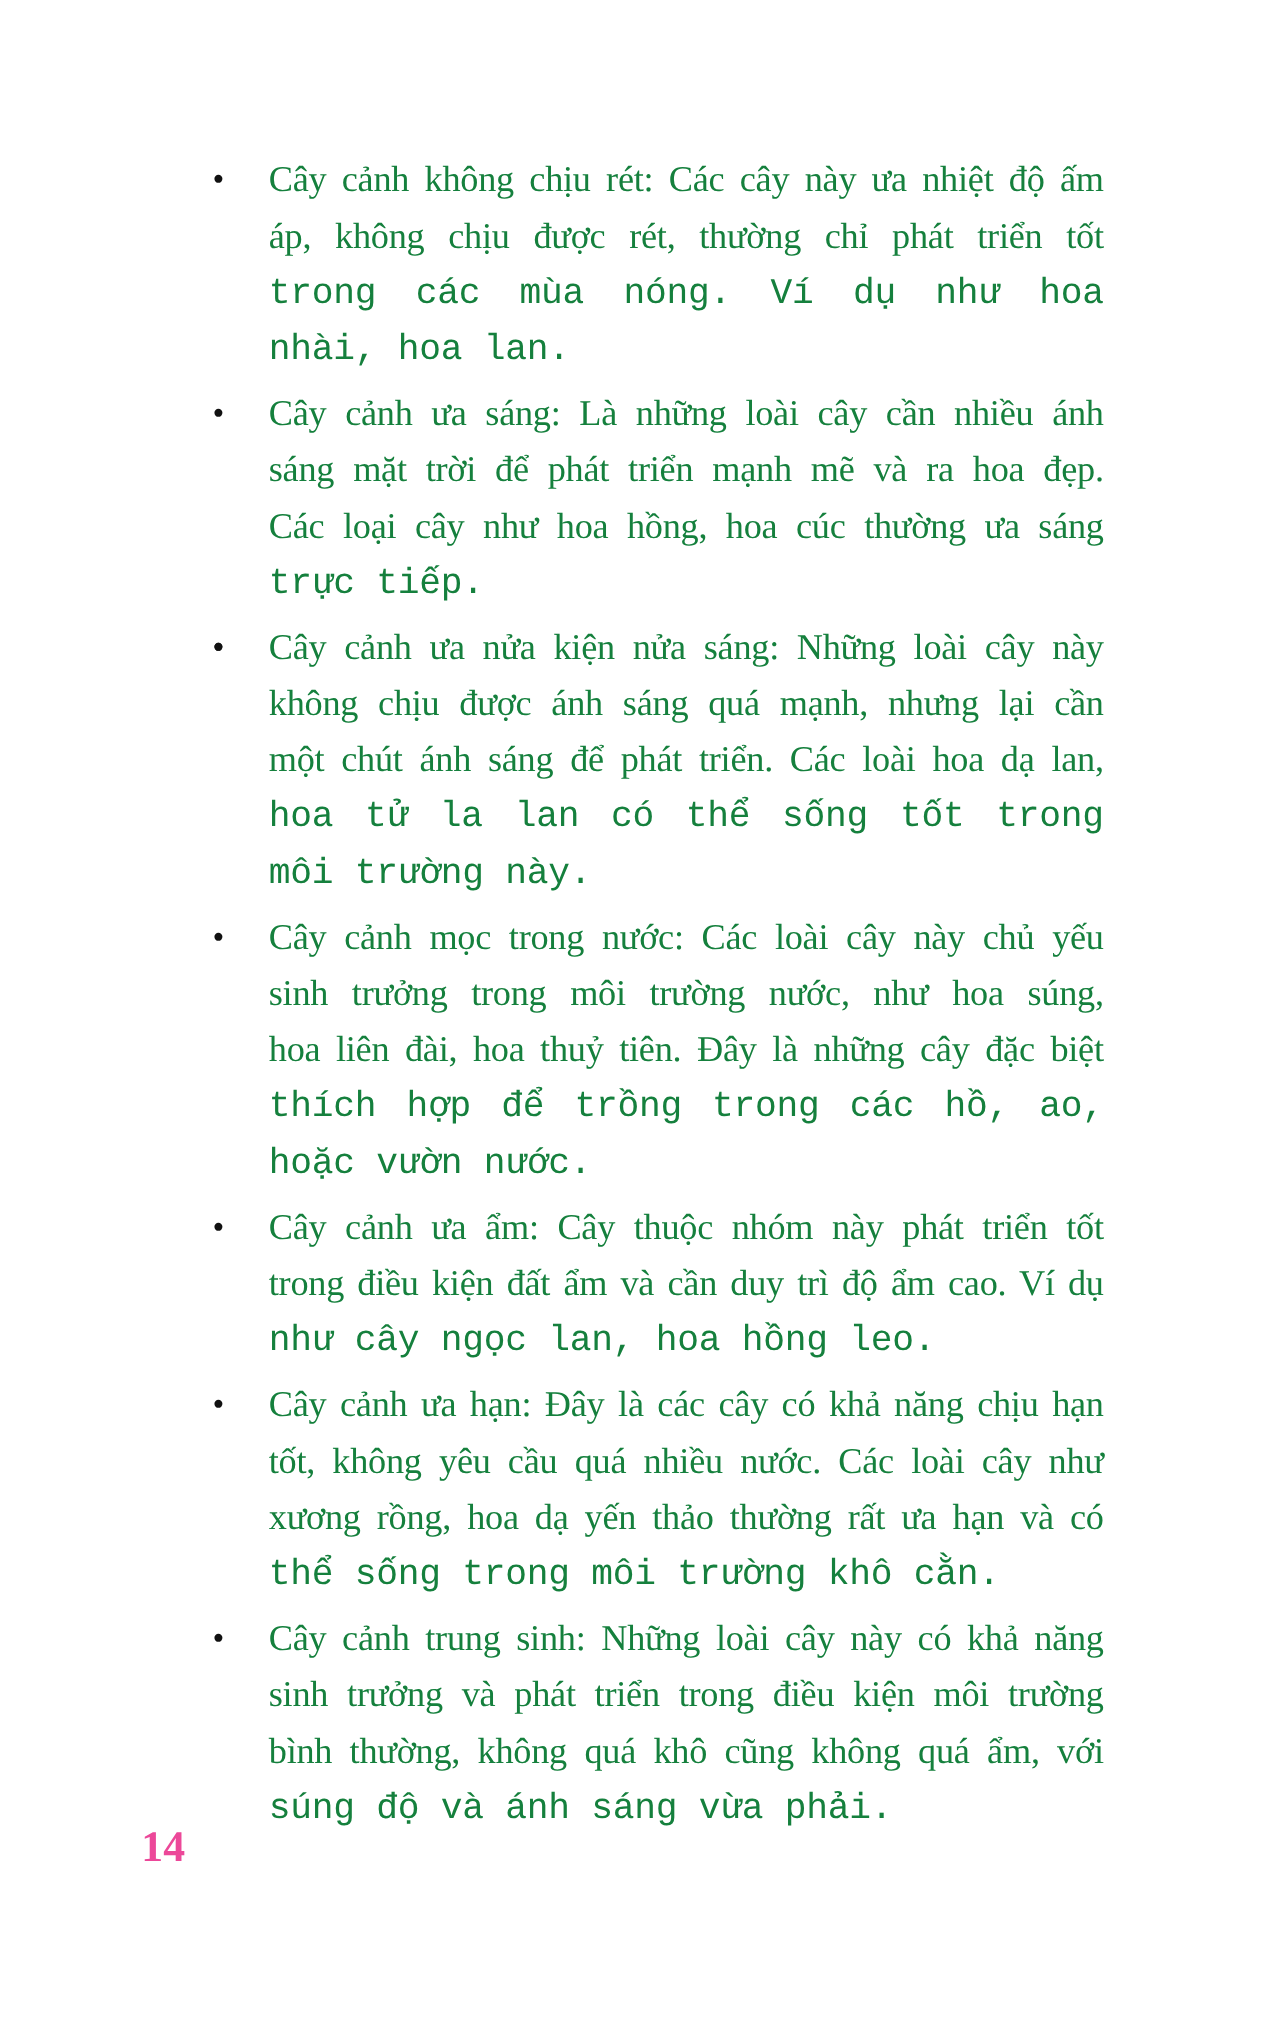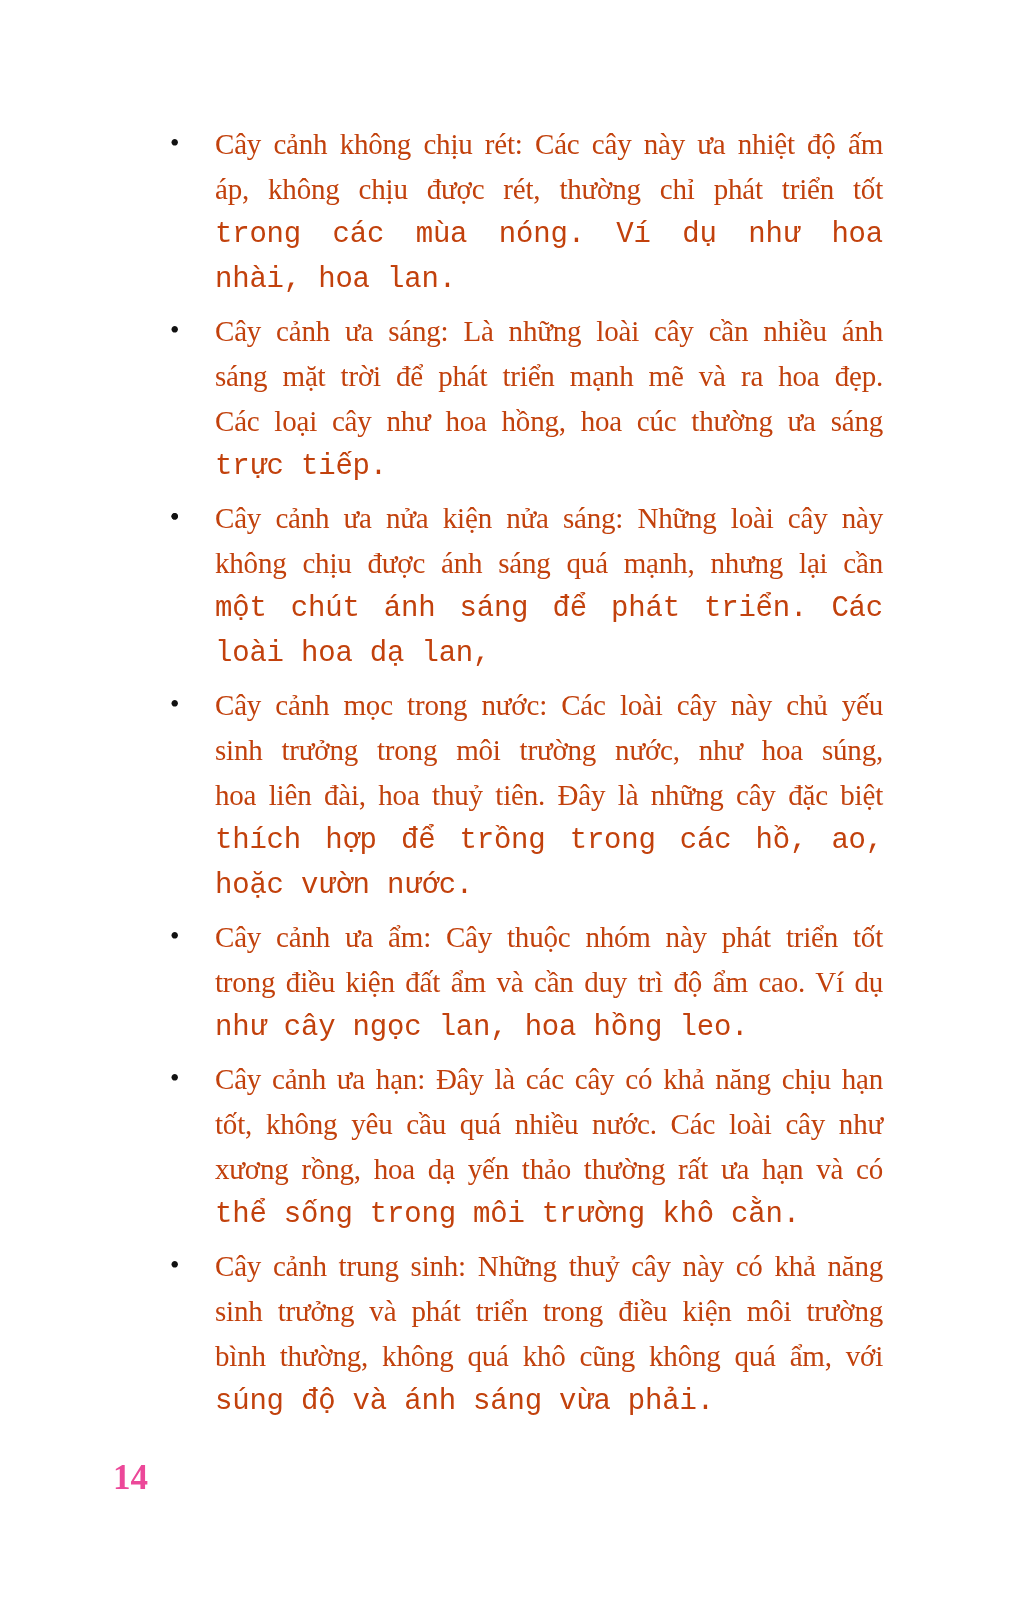--- a/index.html
+++ b/index.html
@@ -38,21 +38,21 @@
     line-height: 45px;
     color: #111;
   }
   .line {
     font-size: 29px;
     line-height: 45px;
     letter-spacing: -0.2px;
     text-align: justify;
     text-align-last: justify;
     white-space: normal;
-    color: #c2410c;
+    color: #15803d;
   }
   .line:last-child {
     text-align-last: left;
     font-family: Liberation Mono, monospace;
   }
   .page-number {
     position: absolute;
     left: 113px;
     top: 1458px;
     font-size: 35px;
@@ -85,20 +85,21 @@
       </li>
       <li>
         <span class="marker">•</span>
       </li>
       <li>
         <span class="marker">•</span>
         <div class="li-body">
           <div class="line">Cây cảnh ưa nửa kiện nửa sáng: Những loài cây này</div>
           <div class="line">không chịu được ánh sáng quá mạnh, nhưng lại cần</div>
           <div class="line">một chút ánh sáng để phát triển. Các loài hoa dạ lan,</div>
+          <div class="line">hoa tử la lan có thể sống tốt trong môi trường này.</div>
         </div>
       </li>
       <li>
         <span class="marker">•</span>
         <div class="li-body">
           <div class="line">Cây cảnh mọc trong nước: Các loài cây này chủ yếu</div>
           <div class="line">sinh trưởng trong môi trường nước, như hoa súng,</div>
           <div class="line">hoa liên đài, hoa thuỷ tiên. Đây là những cây đặc biệt</div>
           <div class="line">thích hợp để trồng trong các hồ, ao, hoặc vườn nước.</div>
         </div>
@@ -116,21 +117,21 @@
         <div class="li-body">
           <div class="line">Cây cảnh ưa hạn: Đây là các cây có khả năng chịu hạn</div>
           <div class="line">tốt, không yêu cầu quá nhiều nước. Các loài cây như</div>
           <div class="line">xương rồng, hoa dạ yến thảo thường rất ưa hạn và có</div>
           <div class="line">thể sống trong môi trường khô cằn.</div>
         </div>
       </li>
       <li>
         <span class="marker">•</span>
         <div class="li-body">
-          <div class="line">Cây cảnh trung sinh: Những thuỷ cây này có khả năng</div>
+          <div class="line">Cây cảnh trung sinh: Những loài cây này có khả năng</div>
           <div class="line">sinh trưởng và phát triển trong điều kiện môi trường</div>
           <div class="line">bình thường, không quá khô cũng không quá ẩm, với</div>
           <div class="line">súng độ và ánh sáng vừa phải.</div>
         </div>
       </li>
     </ul>
   <div class="page-number">14</div>
 </div>
 
 </body></html>

